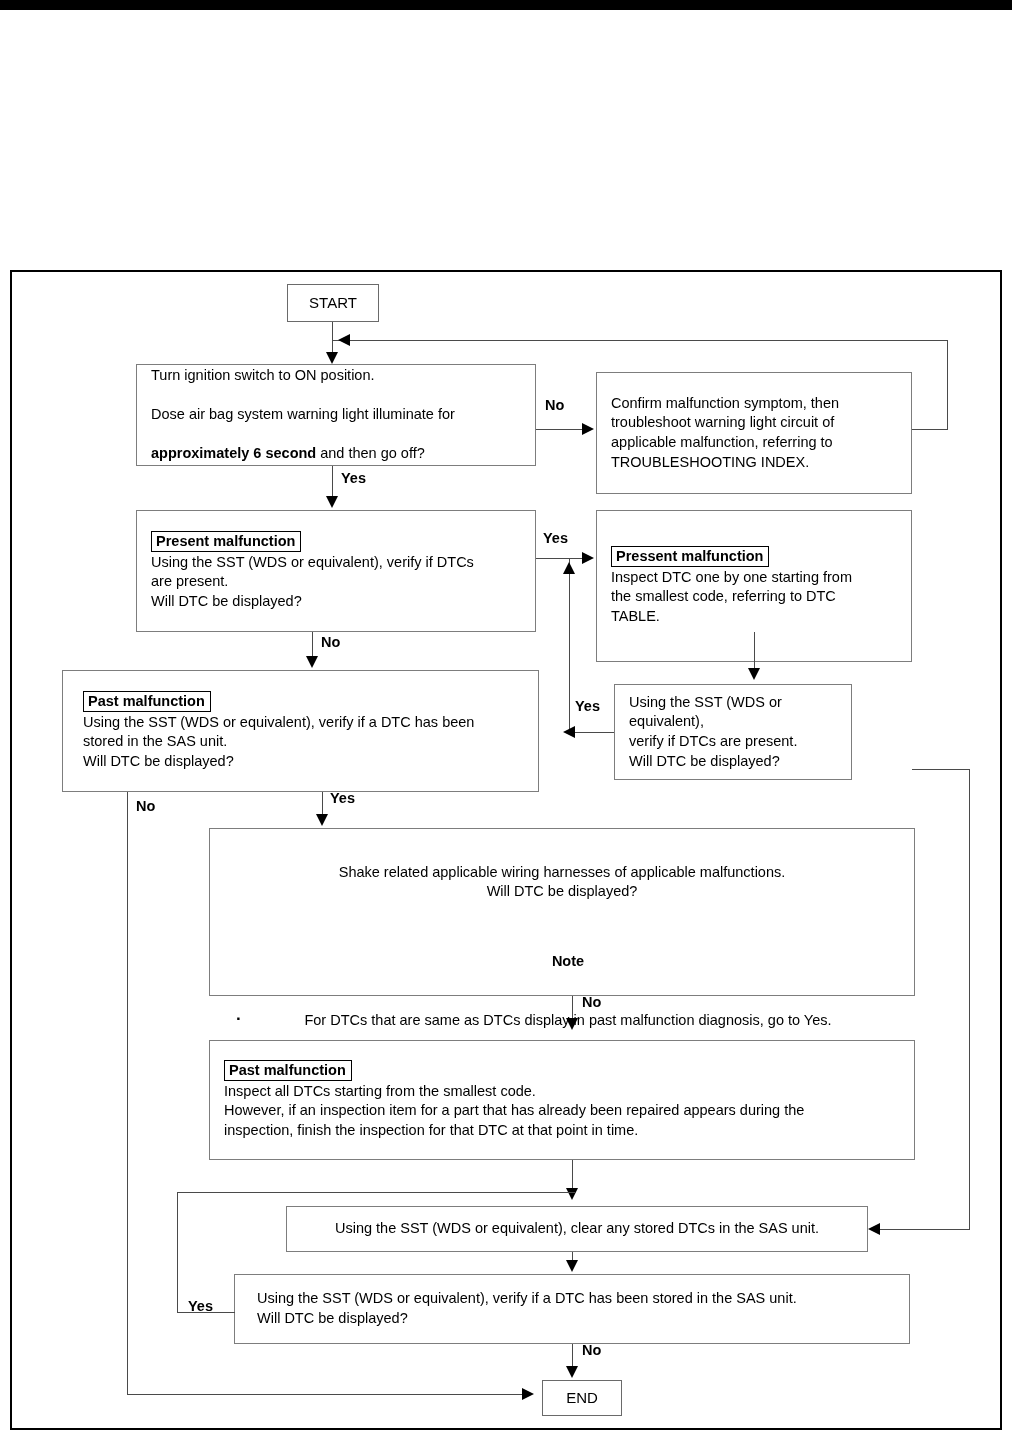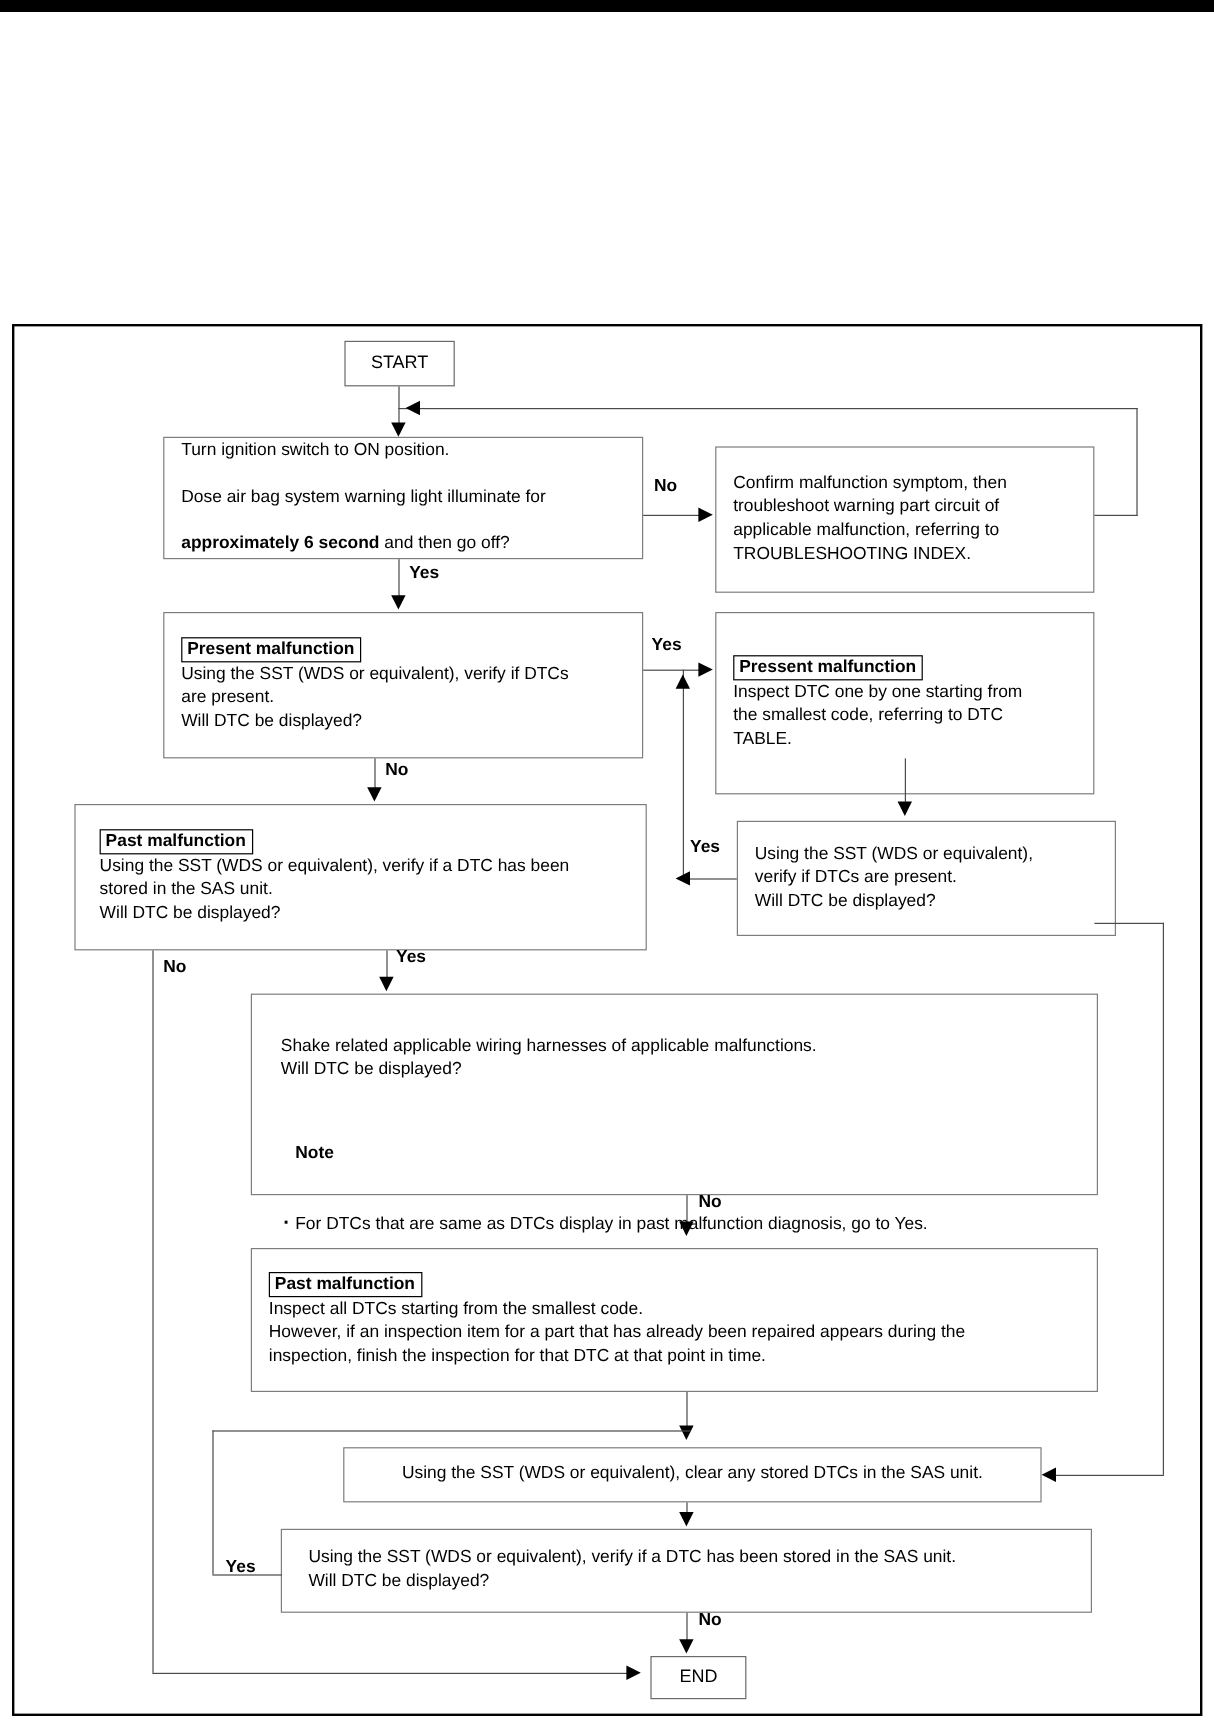--- a/index.html
+++ b/index.html
@@ -40,21 +40,21 @@
     flex-direction: column;
     justify-content: center;
   }
   .node .body { padding: 0 14px; white-space: pre-line; }
   .node.terminal {
     align-items: center;
     justify-content: center;
     border: 1px solid #6a6a6a;
     font-size: 15px;
   }
-  .node.center-text { align-items: flex-start; }
+  .node.center-text { align-items: flex-start; text-align: center; }
   .tagline {
     display: inline-block;
     border: 1.5px solid #000;
     font-weight: bold;
     padding: 0px 5px 1px 4px;
     margin-bottom: 1px;
     line-height: 1.25;
   }
   .bold { font-weight: bold; text-align: center; }
   .note-head { font-weight: bold; margin-top: 31px; padding-left: 12px; }
@@ -119,21 +119,21 @@
   <div class="node" style="left:124px; top:92px; width:400px; height:102px;">
     <div class="body">
       <div>Turn ignition switch to ON position.</div>
       <div>Dose air bag system warning light illuminate for</div>
       <div><span class="bold">approximately 6 second</span><span> and then go off?</span></div>
     </div>
   </div>
 
   <div class="node" style="left:584px; top:100px; width:316px; height:122px;">
     <div class="body">Confirm malfunction symptom, then
-troubleshoot warning part circuit of
+troubleshoot warning light circuit of
 applicable malfunction, referring to
 TROUBLESHOOTING INDEX.</div>
   </div>
 
   <div class="node" style="left:124px; top:238px; width:400px; height:122px;">
     <div class="body">
       <div class="tagline">Present malfunction</div>
       <div style="white-space:pre-line;">Using the SST (WDS or equivalent), verify if DTCs
 are present.
 Will DTC be displayed?</div>
@@ -151,21 +151,21 @@
 
   <div class="node" style="left:50px; top:398px; width:477px; height:122px;">
     <div class="body" style="padding:0 20px;">
       <div class="tagline">Past malfunction</div>
       <div style="white-space:pre-line;">Using the SST (WDS or equivalent), verify if a DTC has been
 stored in the SAS unit.
 Will DTC be displayed?</div>
     </div>
   </div>
 
-  <div class="node" style="left:602px; top:412px; width:316px; height:96px;">
+  <div class="node" style="left:602px; top:412px; width:238px; height:96px;">
     <div class="body">Using the SST (WDS or equivalent),
 verify if DTCs are present.
 Will DTC be displayed?</div>
   </div>
 
   <div class="node center-text" style="left:197px; top:556px; width:706px; height:168px; justify-content:flex-start;">
     <div class="body" style="padding:14px 24px 0 24px; width:100%;">
       <div style="white-space:pre-line;">Shake related applicable wiring harnesses of applicable malfunctions.
 Will DTC be displayed?</div>
       <div class="note-head">Note</div>

